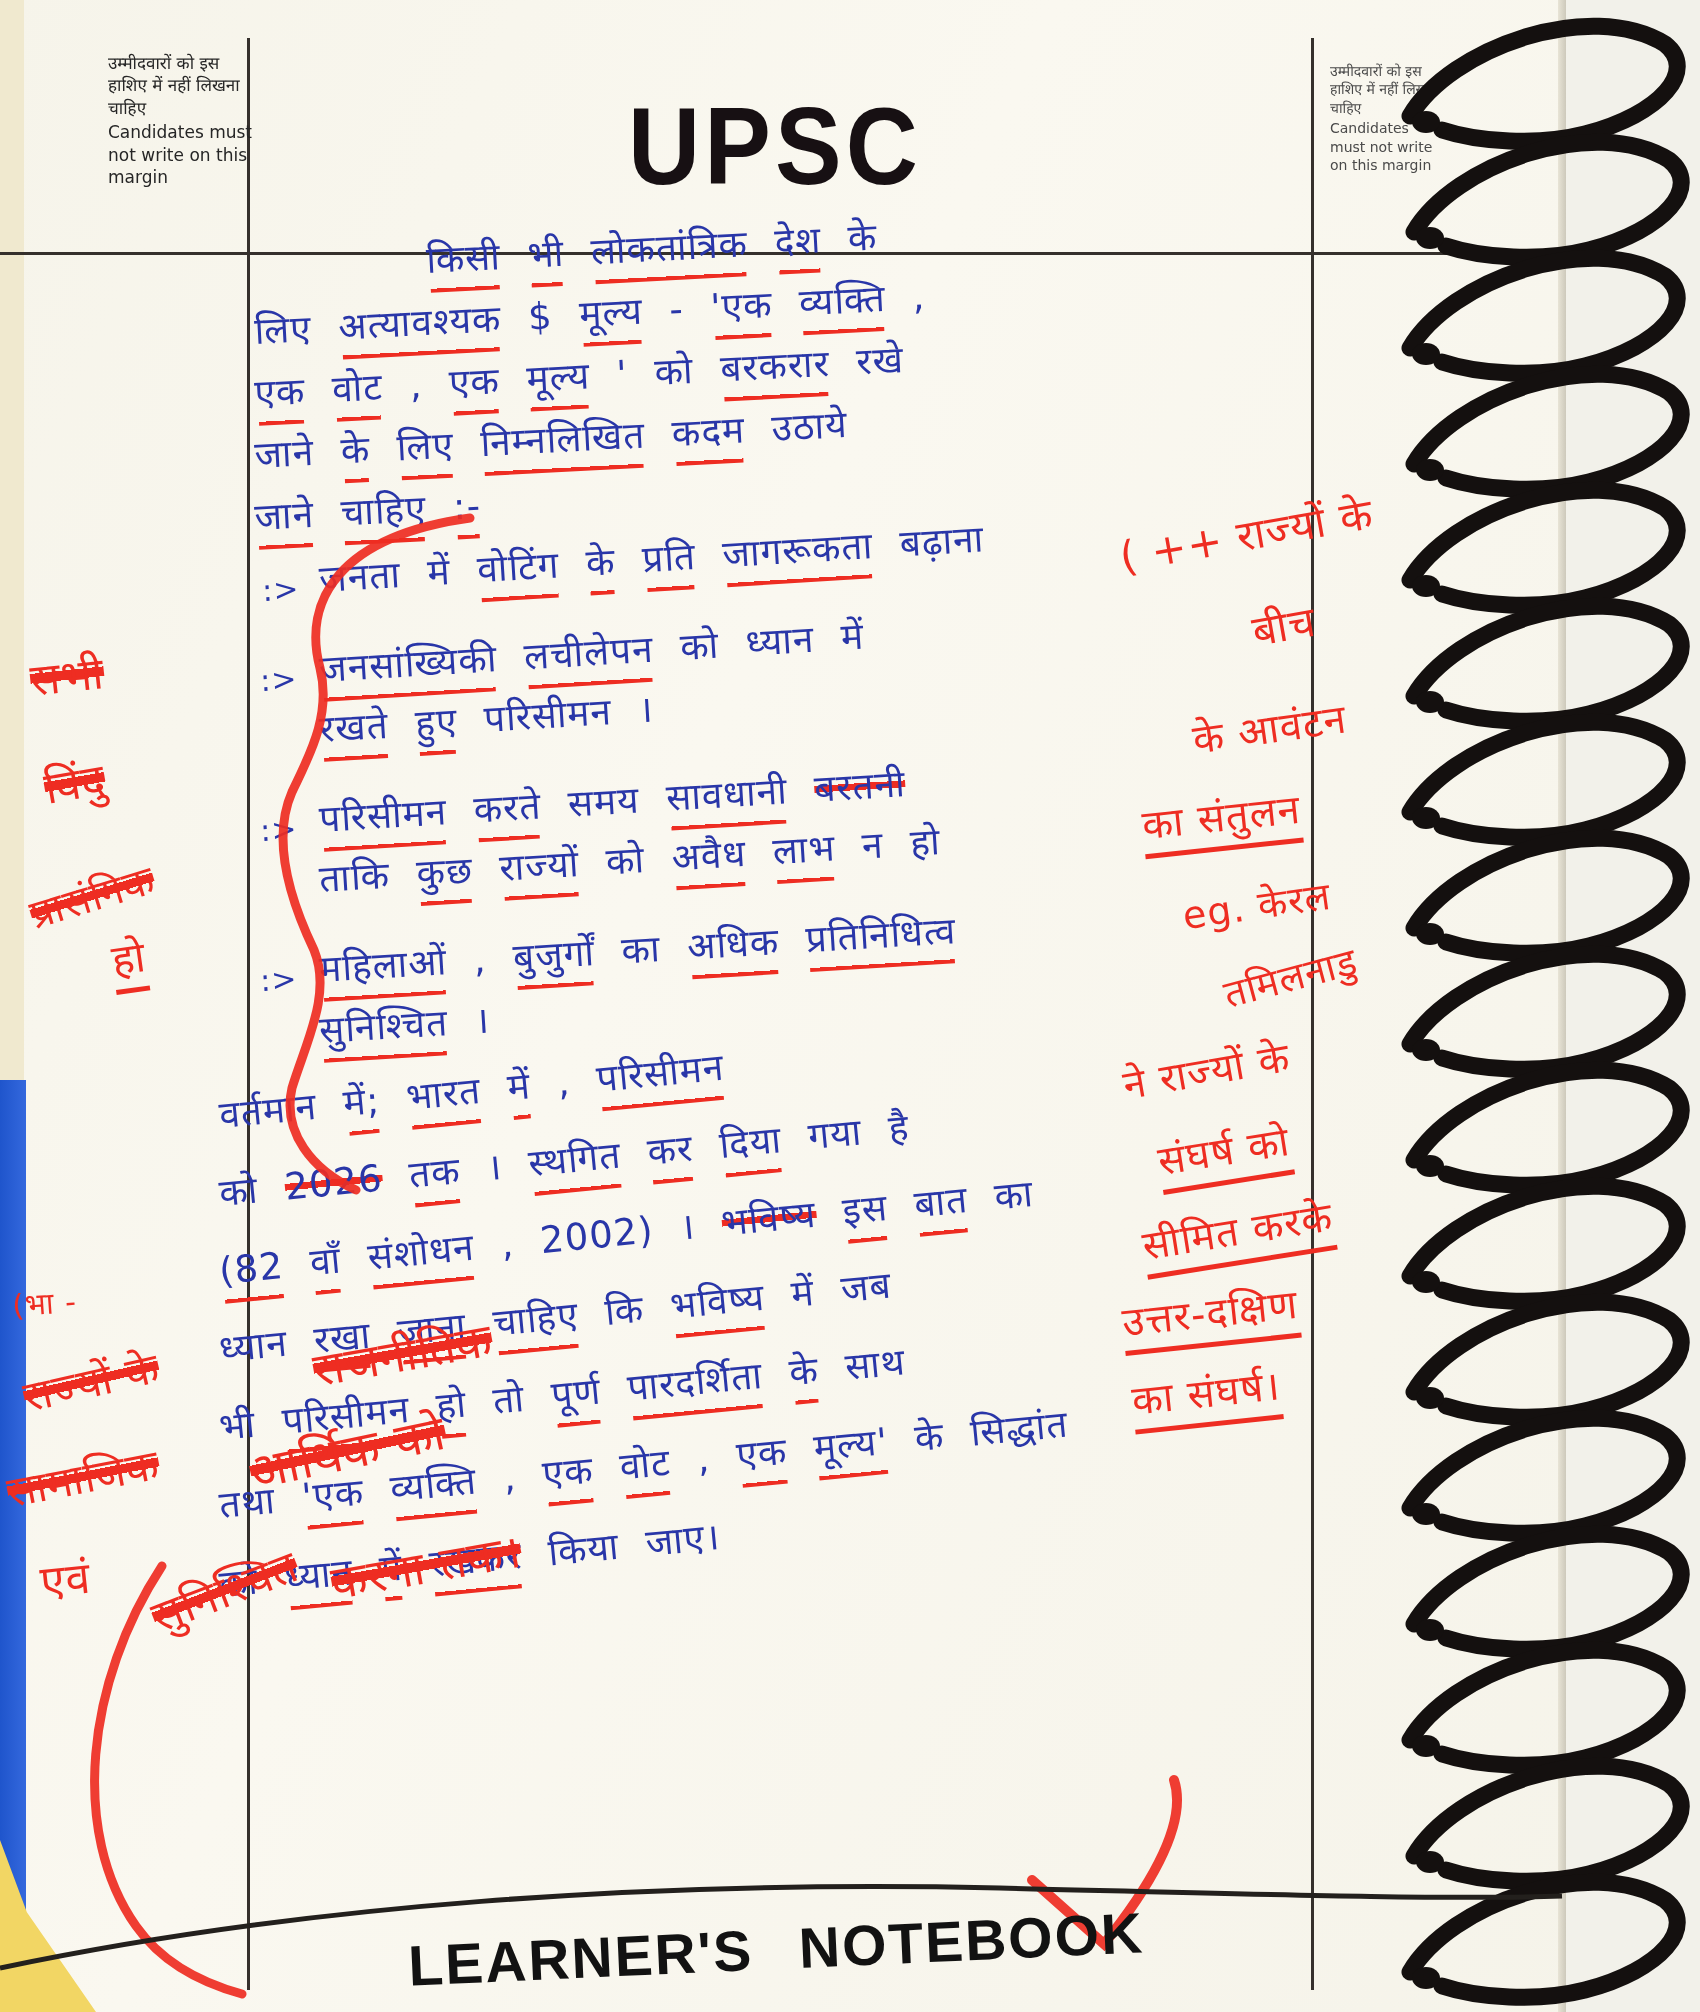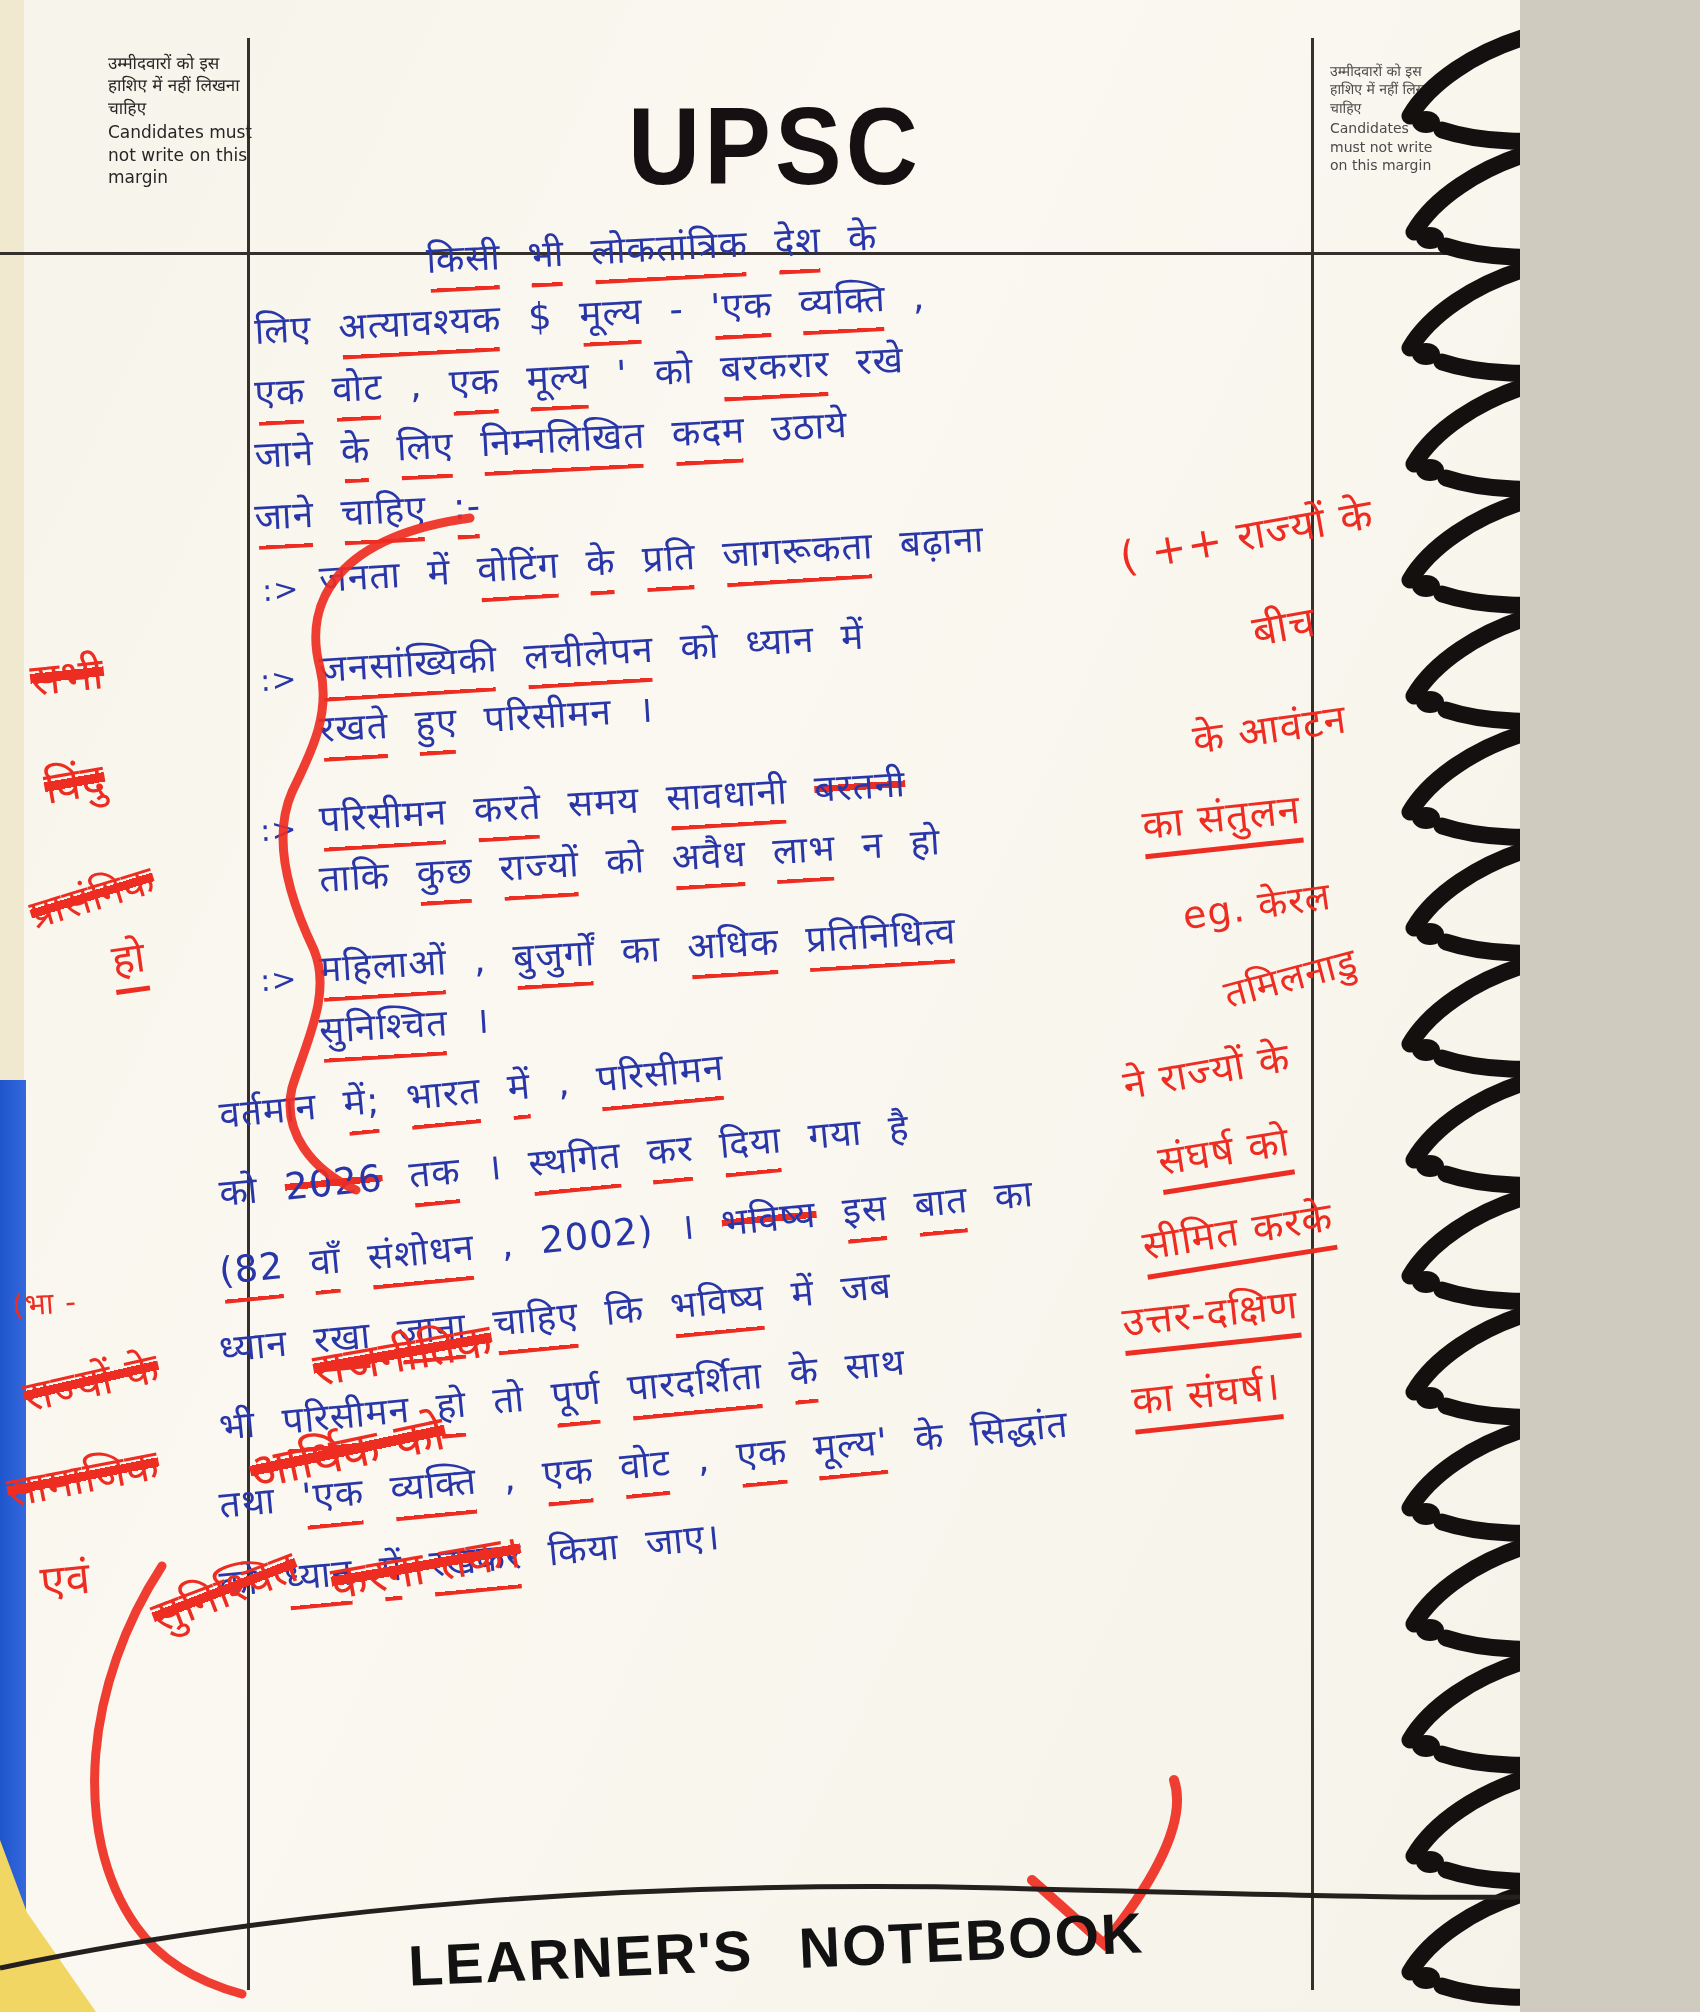--- a/index.html
+++ b/index.html
@@ -2,21 +2,21 @@
 <html><head>
 <meta charset="utf-8">
 <style>
   :root{
     --blue:#2936a8;
     --red:#ee2d22;
     --ink:#1c1719;
   }
   html,body{margin:0;padding:0;background:#cfccbf;}
   .sheet{
-    position:relative;width:1520px;height:2012px;overflow:hidden;
+    position:relative;width:1700px;height:2012px;overflow:hidden;
     background:linear-gradient(115deg,#f6f4ea 0%,#faf8f0 40%,#f5f3e9 100%);
     font-family:"DejaVu Sans",sans-serif;
   }
   
   .edge-top-left{position:absolute;left:0;top:0;width:24px;height:1080px;background:#f0e9cf;}
   .edge-blue{position:absolute;left:0;top:1080px;width:26px;height:932px;background:linear-gradient(90deg,#1f55cc,#3468dd);}
   .edge-yellow{position:absolute;left:0;top:1840px;width:96px;height:172px;background:#f2d664;clip-path:polygon(0 0,28% 42%,100% 100%,0 100%);}
   .outer-right{position:absolute;left:1566px;top:0;right:0;bottom:0;background:#f2f1ea;}
   .page-edge{position:absolute;left:1558px;top:0;width:8px;height:100%;background:linear-gradient(90deg,#e8e4d6,#cdc9bb);}
 

